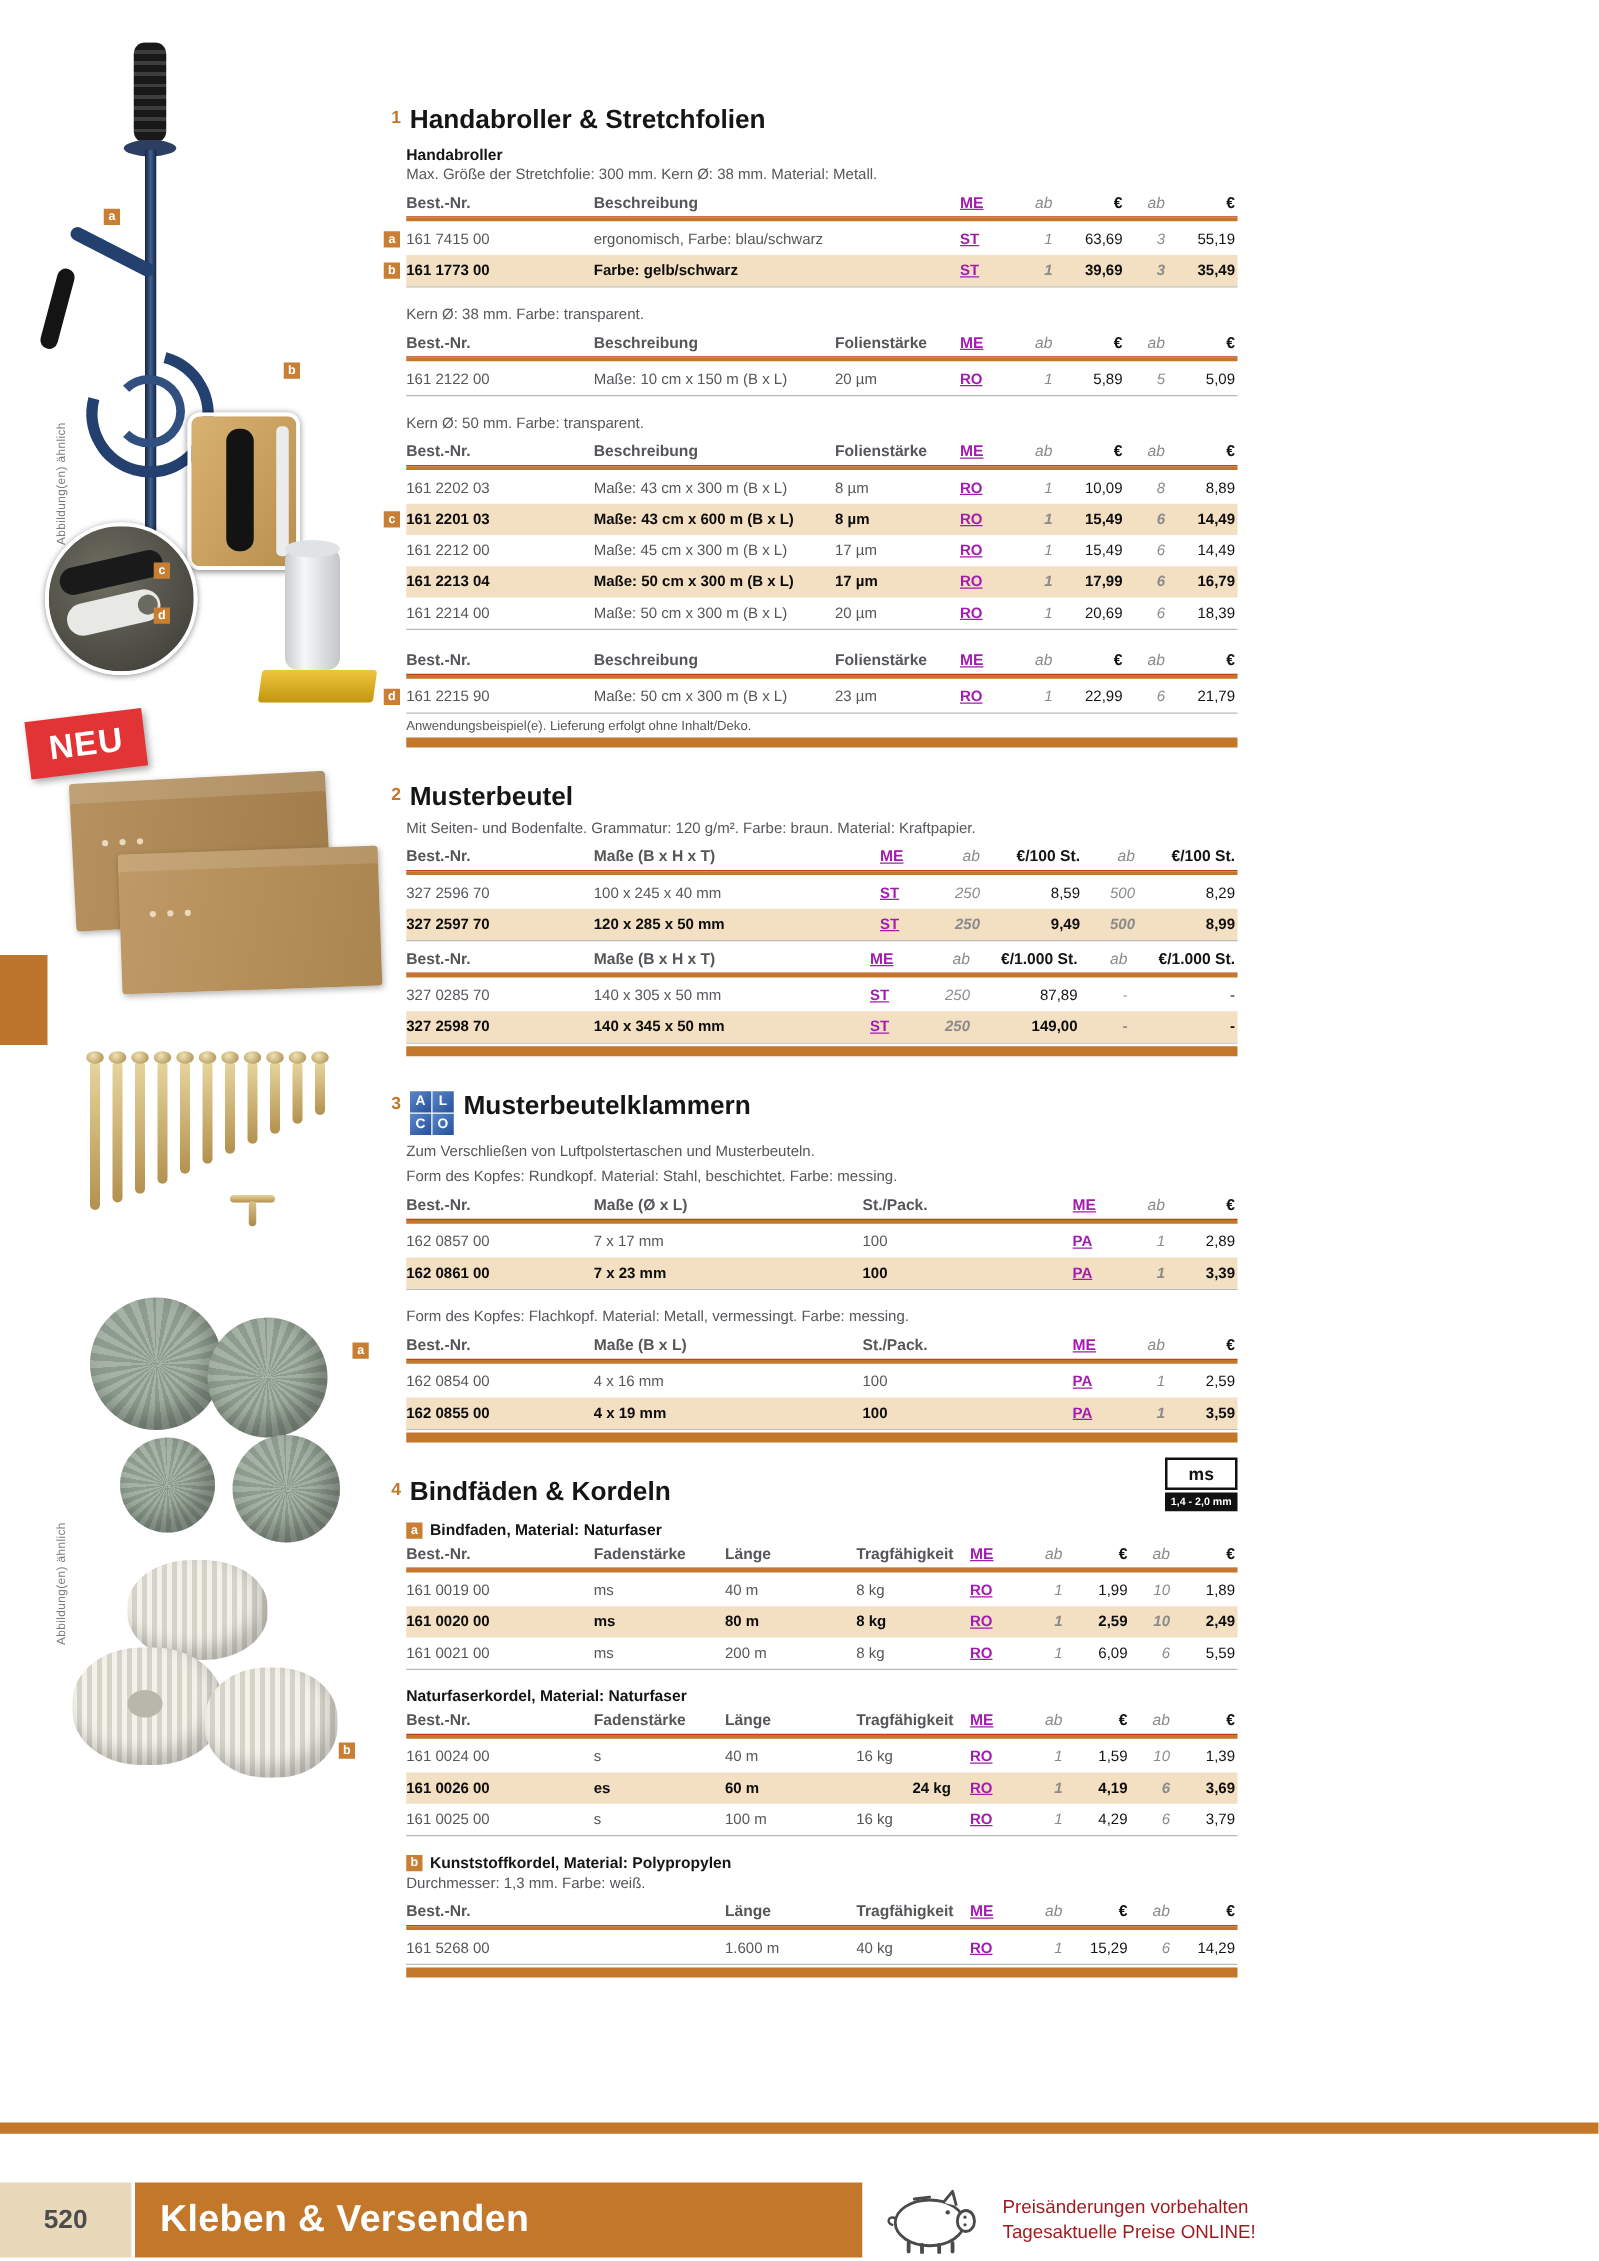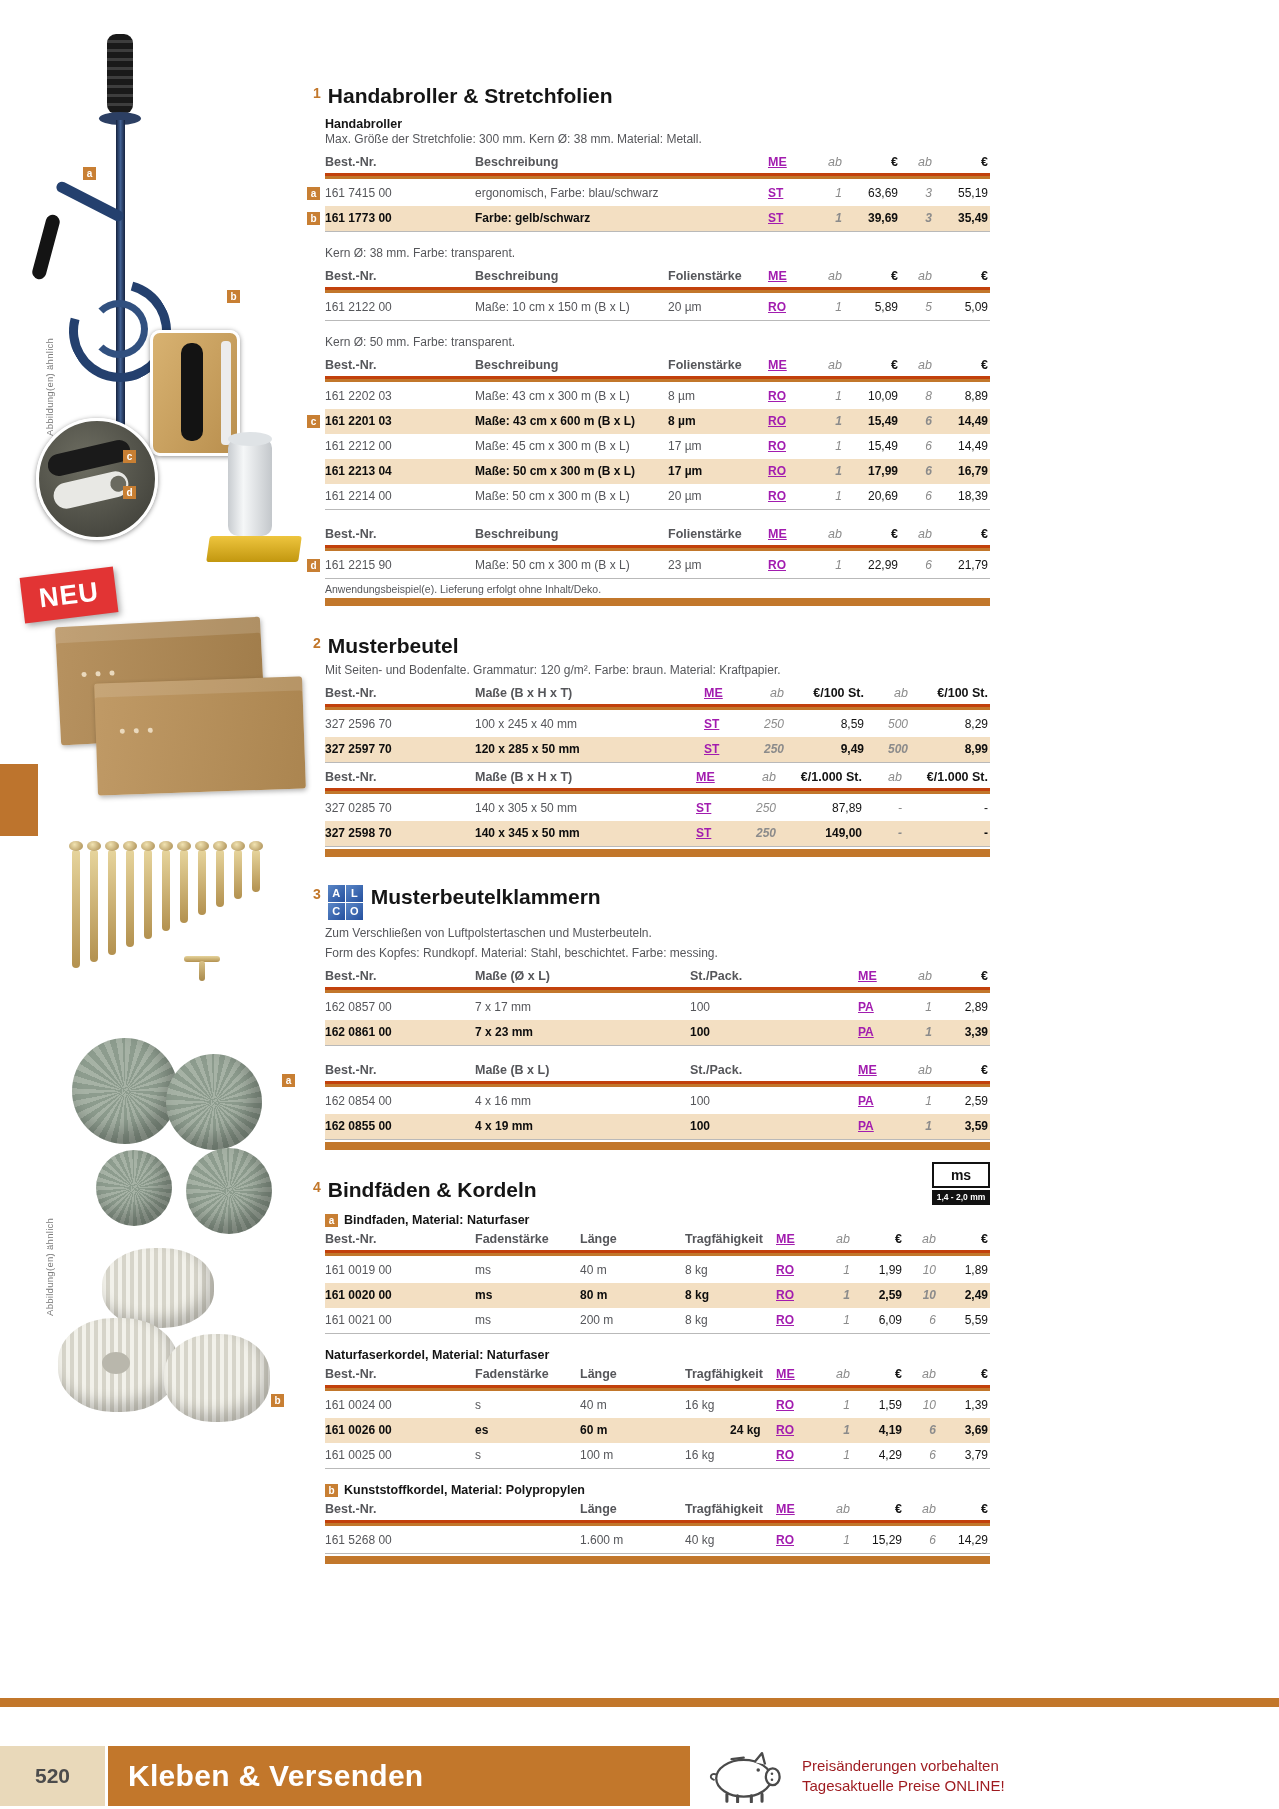--- a/index.html
+++ b/index.html
@@ -13,21 +13,21 @@
   .sec-num{color:#c2772b;font-weight:bold;font-size:14px;margin:1px 7px 0 -12px;}
   .sec-title{font-size:21px;font-weight:bold;color:#151515;margin:0;line-height:1.1;}
   .subtitle{font-size:12.5px;font-weight:bold;color:#151515;margin:10px 0 1px;}
   .desc{font-size:12px;color:#55565a;margin:1px 0 6px;}
   .group{margin-top:4px;}
   .group + .group{margin-top:14px;}
   .grp-label{font-size:12.5px;font-weight:bold;color:#151515;margin:12px 0 2px;display:flex;align-items:center;gap:6px;}
 
   
   .price-table{border-bottom:1px solid #b9b9b9;}
-  .t-head{display:flex;height:21px;line-height:21px;border-bottom:3px solid #c2410c;}
+  .t-head{display:flex;height:21px;line-height:21px;border-bottom:1px solid #c2410c;}
   .head-rule{height:3px;background:#c2772b;margin-bottom:2px;}
   .t-row{display:flex;height:25px;line-height:25px;position:relative;}
   .t-row.hl{background:#f3dfc2;}
   .t-cell{overflow:hidden;white-space:nowrap;font-size:12px;padding-right:2px;box-sizing:border-box;}
   .t-cell.h{font-weight:bold;color:#222;font-size:12.5px;}
   .t-cell.t{color:#55565a;}
   .t-cell.me{font-weight:bold;color:#a21caf;text-decoration:underline;}
   .t-cell.ab{font-style:italic;color:#8b8b8b;text-align:right;}
   .t-cell.pr{text-align:right;color:#141414;}
   .t-cell.h.ab{font-weight:normal;}
@@ -499,20 +499,21 @@
               <div class="t-cell t" style="width: 150px;">162 0861 00</div>
               <div class="t-cell t" style="width: 215px;">7 x 23 mm</div>
               <div class="t-cell t" style="flex: 1 1 0%;">100</div>
               <div class="t-cell me" style="width: 42px;">PA</div>
               <div class="t-cell ab" style="width: 34px;">1</div>
               <div class="t-cell pr" style="width: 56px;">3,39</div>
             </div>
           </div>
       </div>
       <div class="group">
+        <div class="desc">Form des Kopfes: Flachkopf. Material: Metall, vermessingt. Farbe: messing.</div>
         <div class="price-table">
             <div class="t-head">
               <div class="t-cell t h" style="width: 150px;">Best.-Nr.</div>
               <div class="t-cell t h" style="width: 215px;">Maße (B x L)</div>
               <div class="t-cell t h" style="flex: 1 1 0%;">St./Pack.</div>
               <div class="t-cell me h" style="width: 42px;">ME</div>
               <div class="t-cell ab h" style="width: 34px;">ab</div>
               <div class="t-cell pr h" style="width: 56px;">€</div>
             </div>
             <div class="head-rule"></div>
@@ -649,20 +650,21 @@
               <div class="t-cell ab" style="width: 34px;">6</div>
               <div class="t-cell pr" style="width: 52px;">3,79</div>
             </div>
           </div>
       </div>
       <div class="group">
         <div class="grp-label">
           <span class="marker">b</span>
           <span>Kunststoffkordel, Material: Polypropylen</span>
         </div>
+        <div class="desc">Durchmesser: 1,3 mm. Farbe: weiß.</div>
         <div class="price-table">
             <div class="t-head">
               <div class="t-cell t h" style="width: 150px;">Best.-Nr.</div>
               <div class="t-cell t h" style="width: 105px;"></div>
               <div class="t-cell t h" style="width: 105px;">Länge</div>
               <div class="t-cell t h" style="flex: 1 1 0%;">Tragfähigkeit</div>
               <div class="t-cell me h" style="width: 42px;">ME</div>
               <div class="t-cell ab h" style="width: 34px;">ab</div>
               <div class="t-cell pr h" style="width: 52px;">€</div>
               <div class="t-cell ab h" style="width: 34px;">ab</div>

